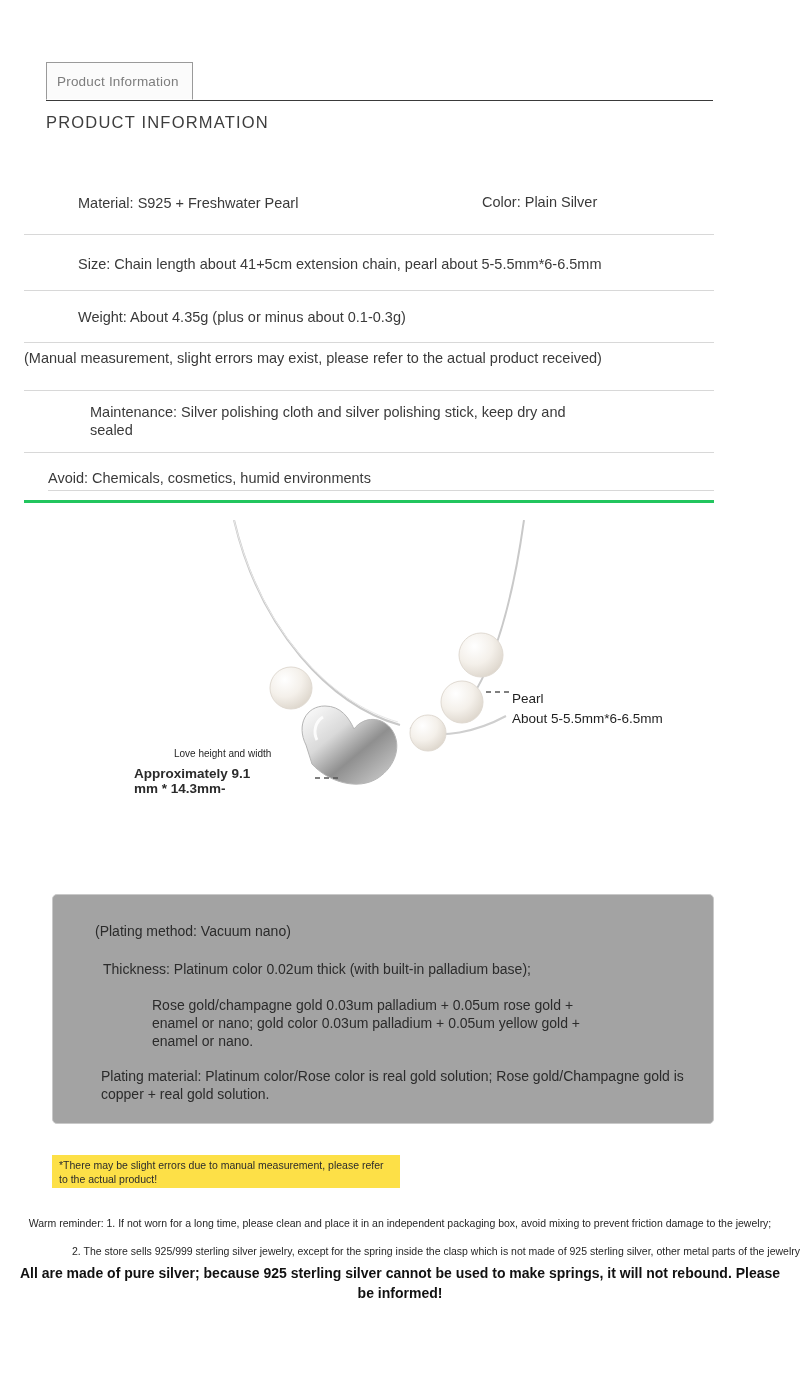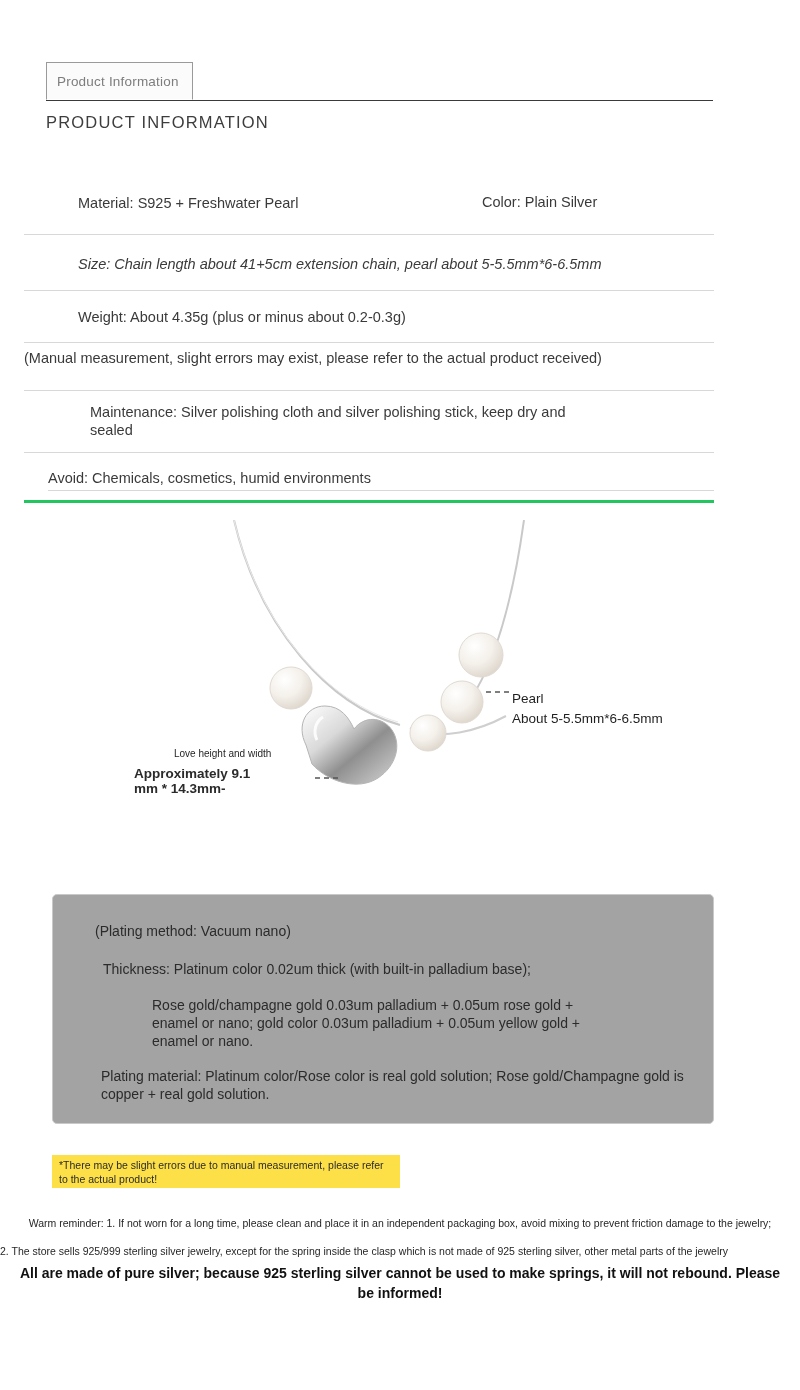--- a/index.html
+++ b/index.html
@@ -77,21 +77,21 @@
     align-items: flex-start;
   }
   .spec-row .cell {
     font-size: 14.5px;
     color: #3a3a3a;
     line-height: 1.25;
   }
   .r1 { height: 55px; }
   .r1 .c-left  { position: absolute; left: 54px; top: 14px; }
   .r1 .c-right { position: absolute; left: 458px; top: 13px; }
-  .r2 { height: 56px; font-style: italic; }
+  .r2 { height: 56px; }
   .r2 .c-left  { position: absolute; left: 54px; top: 20px; }
   .r3 { height: 52px; }
   .r3 .c-left  { position: absolute; left: 54px; top: 17px; }
   .r4 { height: 40px; }
   .r4 .c-left  { position: absolute; left: 0px;  top: 6px; }
   .r5 { height: 62px; }
   .r5 .c-left  { position: absolute; left: 66px; top: 12px; width: 520px; }
   .r6 { height: 50px; border-bottom: 3px solid #22c55e; }
   .r6 .c-left  { position: absolute; left: 24px; top: 16px; }
   .spec-table .last-rule {
@@ -171,21 +171,21 @@
     width: 800px;
     text-align: center;
     font-size: 10.5px;
     color: #262626;
   }
   .warm-2 {
     position: absolute;
     left: 0;
     top: 1245px;
     width: 800px;
-    text-align: left;
+    text-align: right;
     font-size: 10.5px;
     color: #262626;
   }
   .warm-3 {
     position: absolute;
     left: 10px;
     top: 1263px;
     width: 780px;
     text-align: center;
     font-size: 14px;
@@ -211,21 +211,21 @@
   <div class="spec-row r1">
     <div class="cell c-left">Material: S925 + Freshwater Pearl</div>
     <div class="cell c-right">Color: Plain Silver</div>
   </div>
 
   <div class="spec-row r2">
     <div class="cell c-left">Size: Chain length about 41+5cm extension chain, pearl about 5-5.5mm*6-6.5mm</div>
   </div>
 
   <div class="spec-row r3">
-    <div class="cell c-left">Weight: About 4.35g (plus or minus about 0.2-0.3g)</div>
+    <div class="cell c-left">Weight: About 4.35g (plus or minus about 0.1-0.3g)</div>
   </div>
 
   <div class="spec-row r4">
     <div class="cell c-left">(Manual measurement, slight errors may exist, please refer to the actual product received)</div>
   </div>
 
   <div class="spec-row r5">
     <div class="cell c-left">Maintenance: Silver polishing cloth and silver polishing stick, keep dry and sealed</div>
   </div>
 

